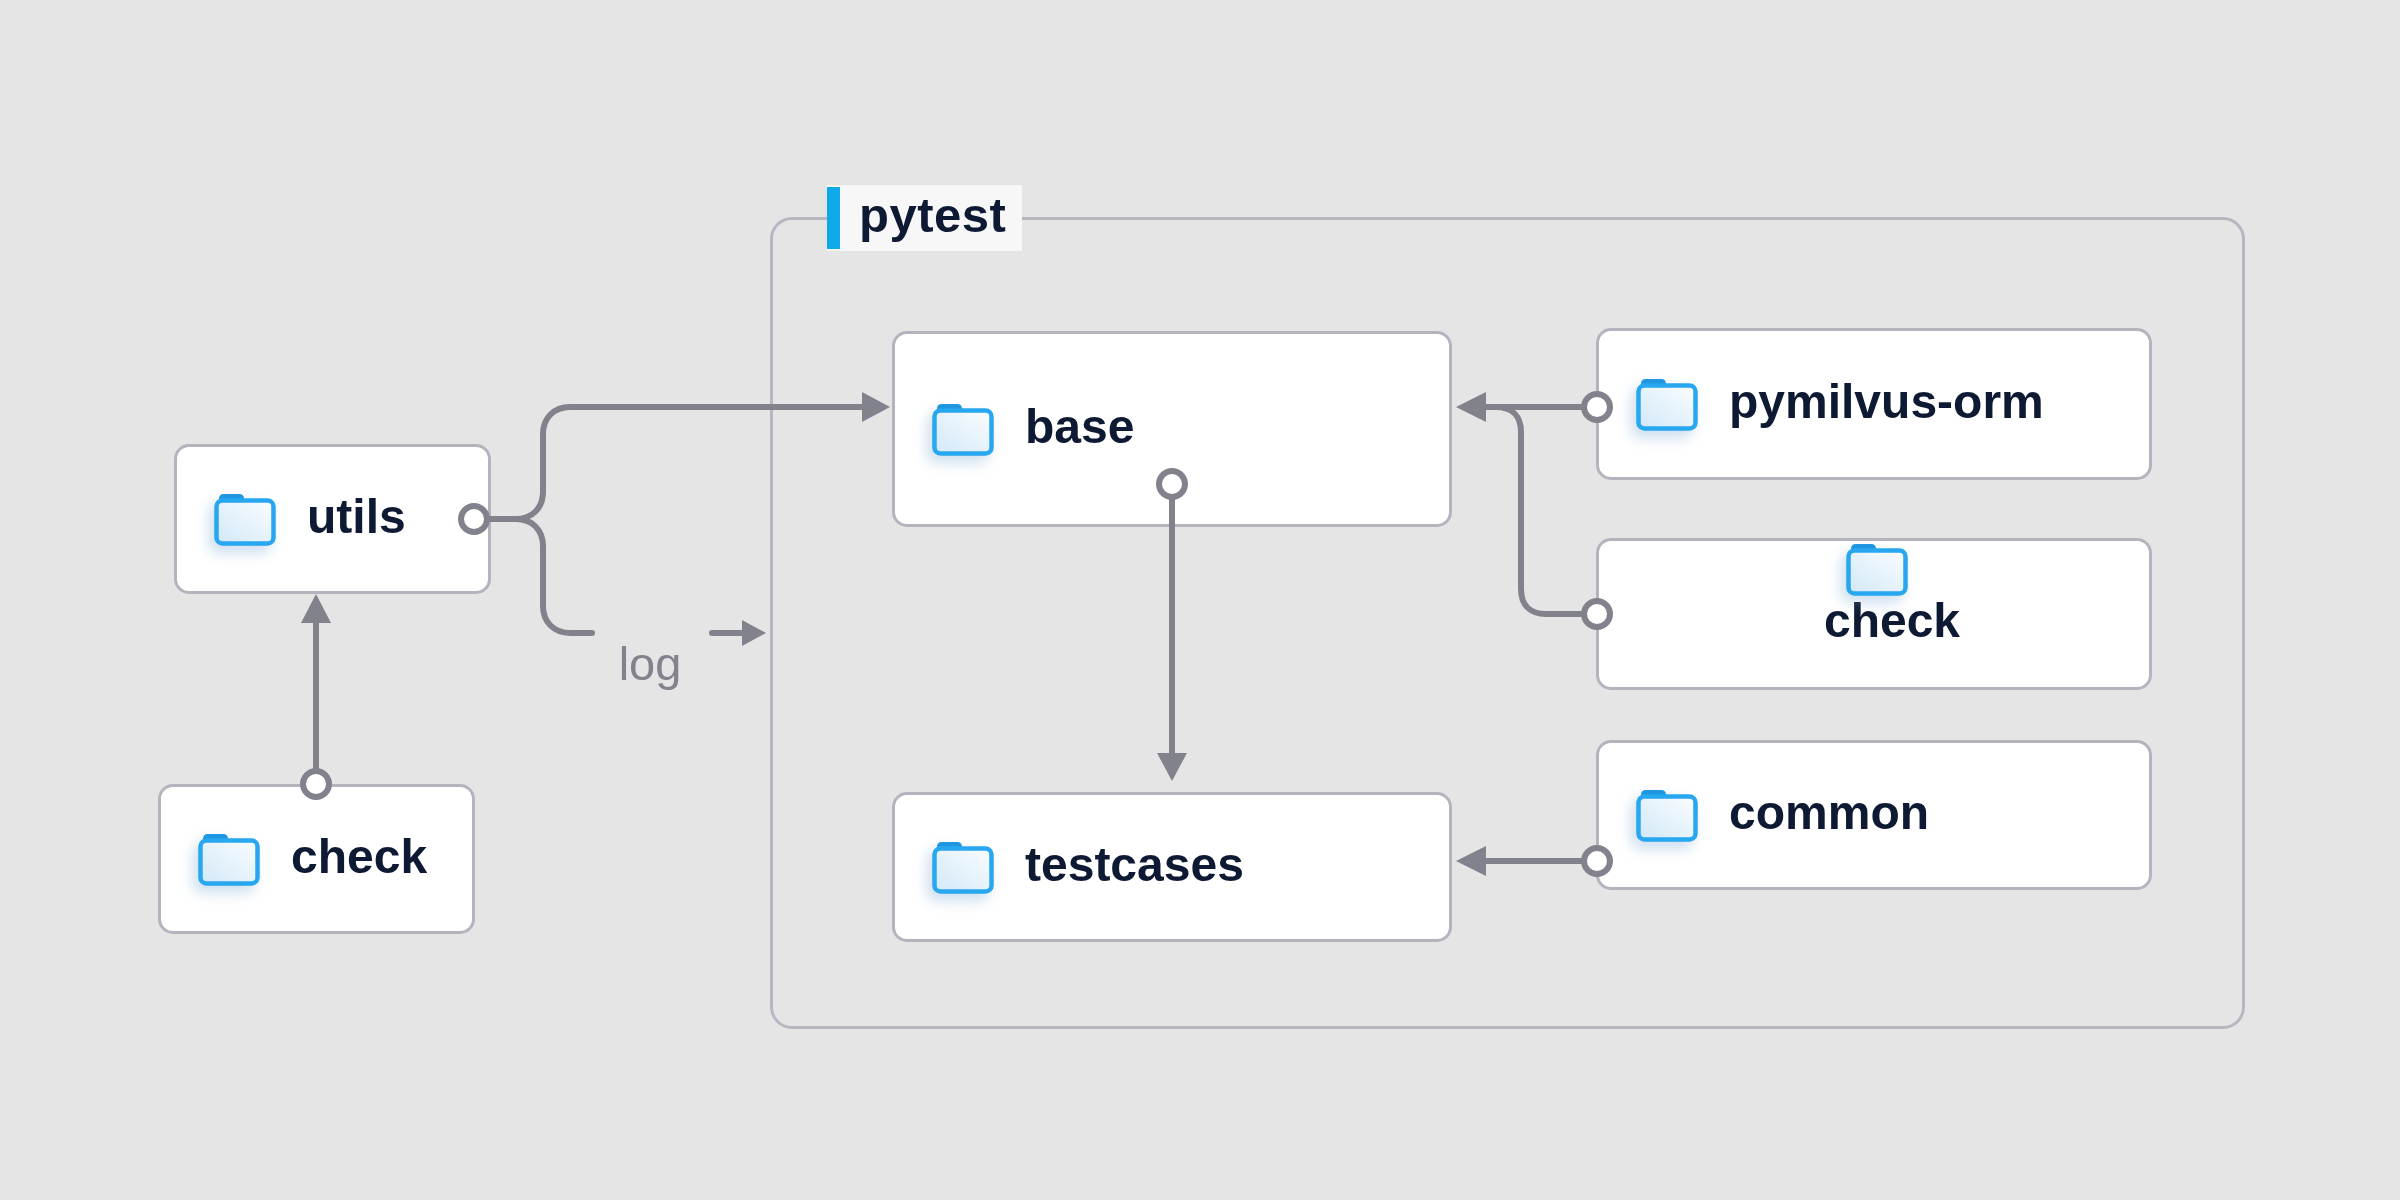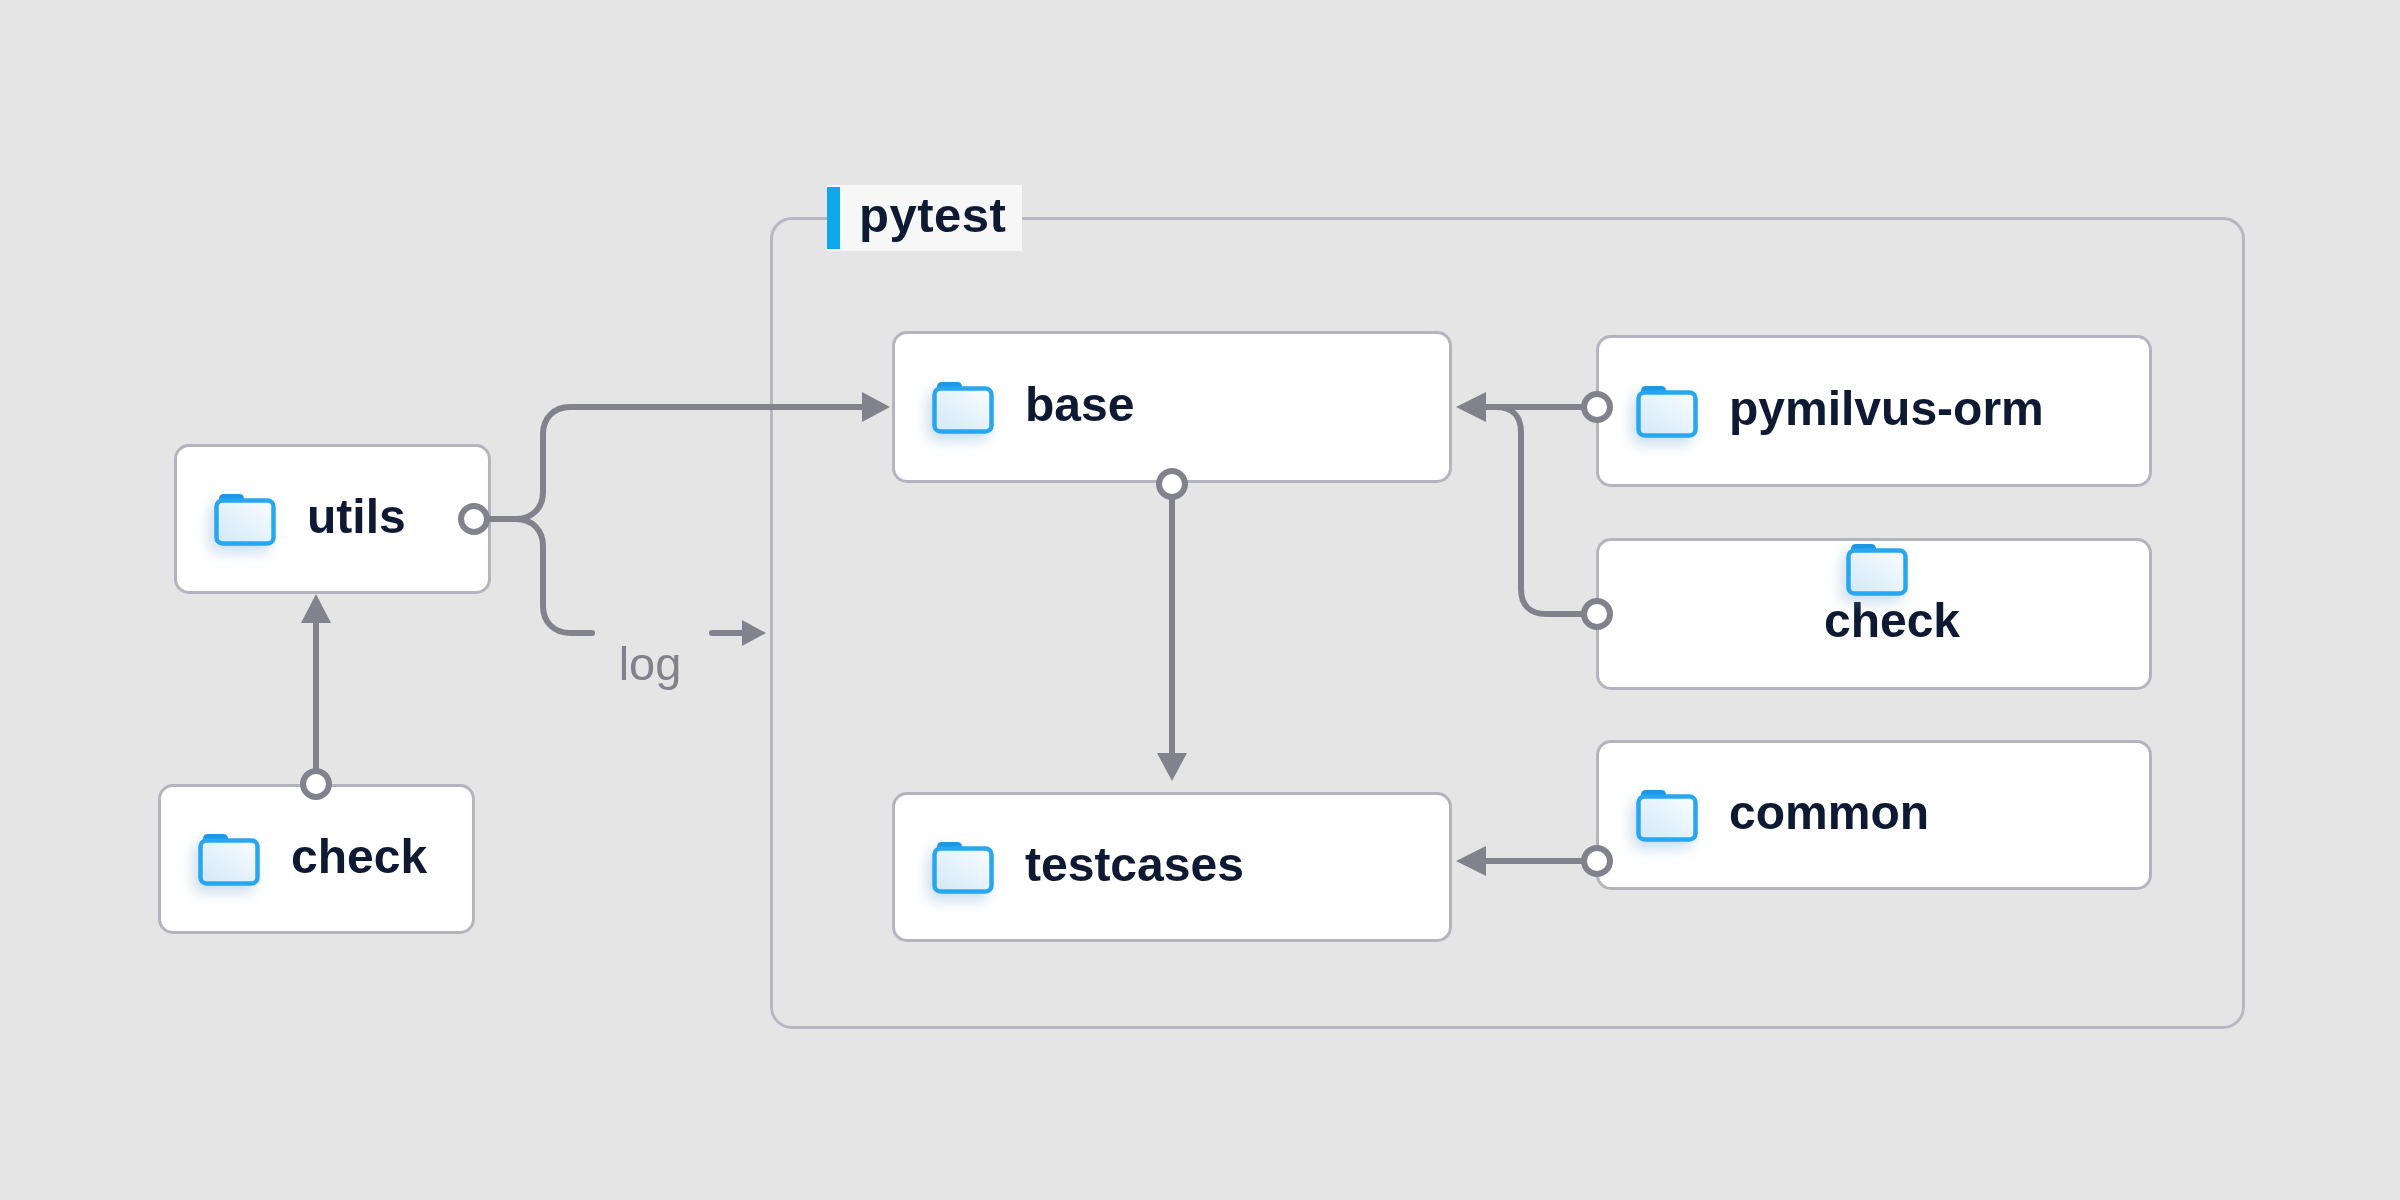--- a/index.html
+++ b/index.html
@@ -128,31 +128,31 @@
   <div class="node" style="left:158px; top:784px; width:317px; height:150px;">
     <span class="folder">
       <svg width="64" height="56" viewBox="0 0 64 56">
         <path d="M6 16 L6 8 Q6 3 11 3 L26 3 Q31 3 31 8 L31 16 Z" fill="#1f96e0"></path>
         <rect x="3.5" y="9.5" width="57" height="43" rx="6" fill="url(#foldg)" stroke="#28a7f1" stroke-width="4.5"></rect>
       </svg>
     </span>
     <span class="label">check</span>
   </div>
 
-  <div class="node" style="left:892px; top:331px; width:560px; height:152px;">
+  <div class="node" style="left:892px; top:331px; width:560px; height:196px;">
     <span class="folder">
       <svg width="64" height="56" viewBox="0 0 64 56">
         <path d="M6 16 L6 8 Q6 3 11 3 L26 3 Q31 3 31 8 L31 16 Z" fill="#1f96e0"></path>
         <rect x="3.5" y="9.5" width="57" height="43" rx="6" fill="url(#foldg)" stroke="#28a7f1" stroke-width="4.5"></rect>
       </svg>
     </span>
     <span class="label">base</span>
   </div>
 
-  <div class="node" style="left:1596px; top:335px; width:556px; height:152px;">
+  <div class="node" style="left:1596px; top:328px; width:556px; height:152px;">
     <span class="folder">
       <svg width="64" height="56" viewBox="0 0 64 56">
         <path d="M6 16 L6 8 Q6 3 11 3 L26 3 Q31 3 31 8 L31 16 Z" fill="#1f96e0"></path>
         <rect x="3.5" y="9.5" width="57" height="43" rx="6" fill="url(#foldg)" stroke="#28a7f1" stroke-width="4.5"></rect>
       </svg>
     </span>
     <span class="label">pymilvus-orm</span>
   </div>
 
   <div class="node" style="left:1596px; top:538px; width:556px; height:152px;flex-direction:column;">

